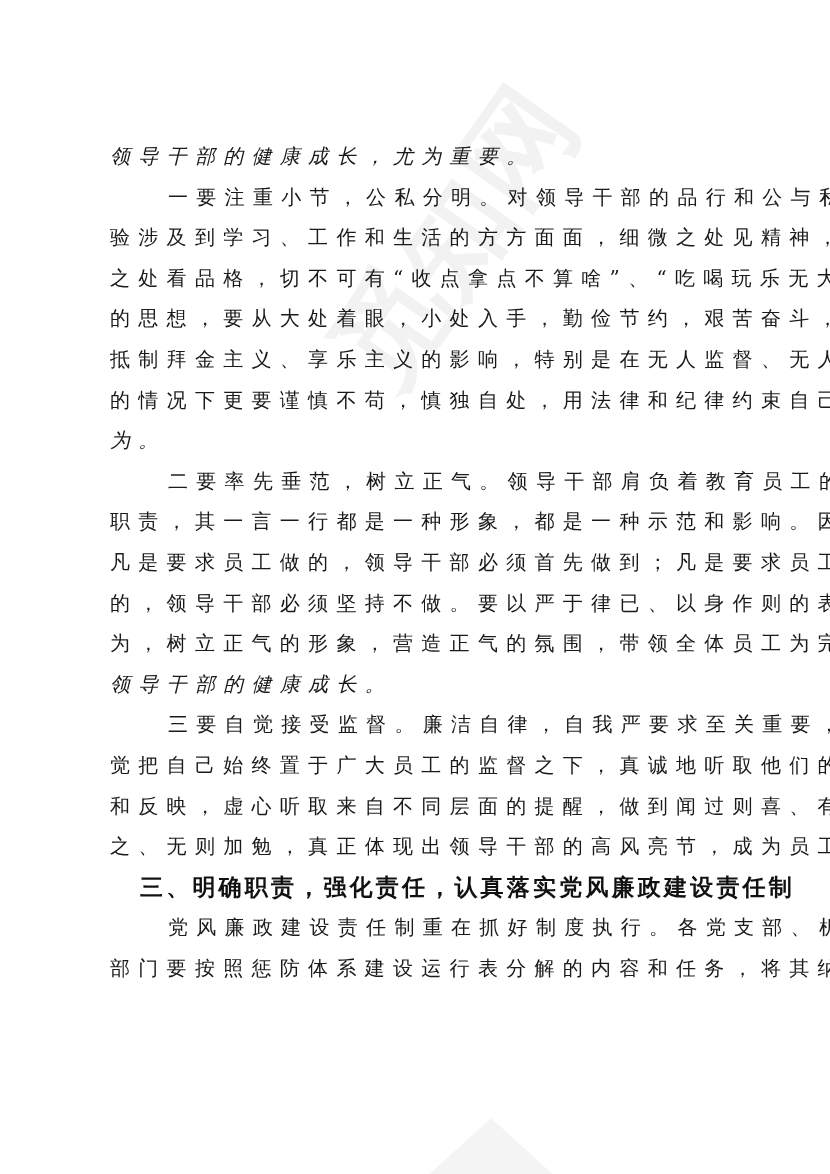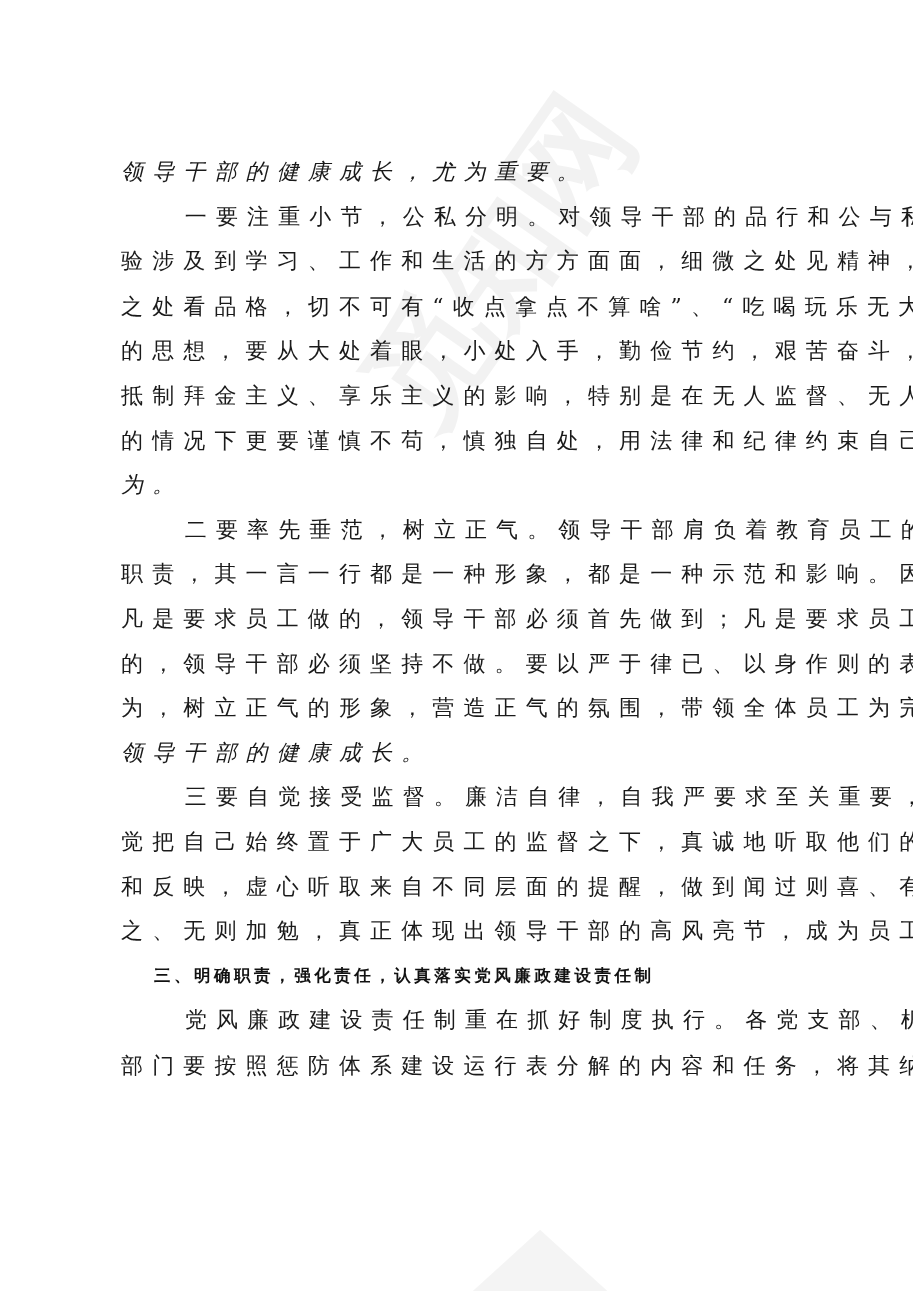--- a/index.html
+++ b/index.html
@@ -45,21 +45,21 @@
     .line.indent {
       padding-left: 58px;
     }
     .heading {
       height: 40.6px;
       line-height: 40.6px;
       white-space: nowrap;
       padding-left: 30px;
       font-family: "DejaVu Sans", "Liberation Sans", sans-serif;
       font-weight: bold;
-      font-size: 15px;
+      font-size: 23px;
       letter-spacing: 3.2px;
       color: #111111;
     }
     .watermark {
       position: absolute;
       z-index: 1;
       color: rgba(0,0,0,0.05);
       font-family: "DejaVu Sans", "Liberation Sans", sans-serif;
       font-weight: bold;
       pointer-events: none;

